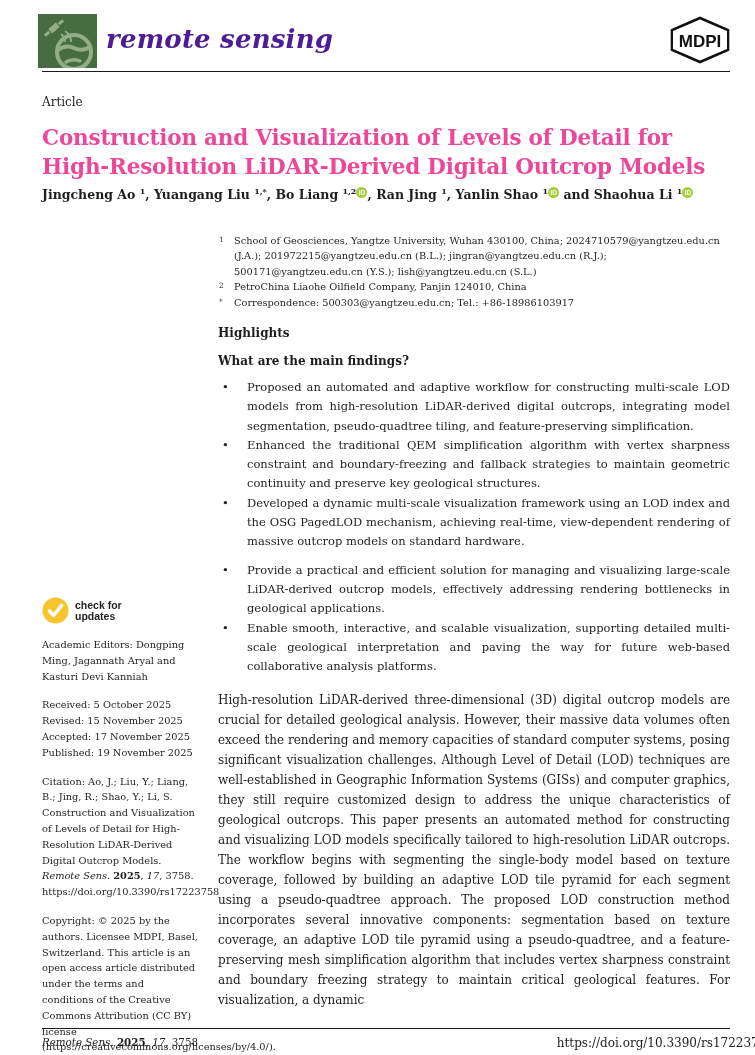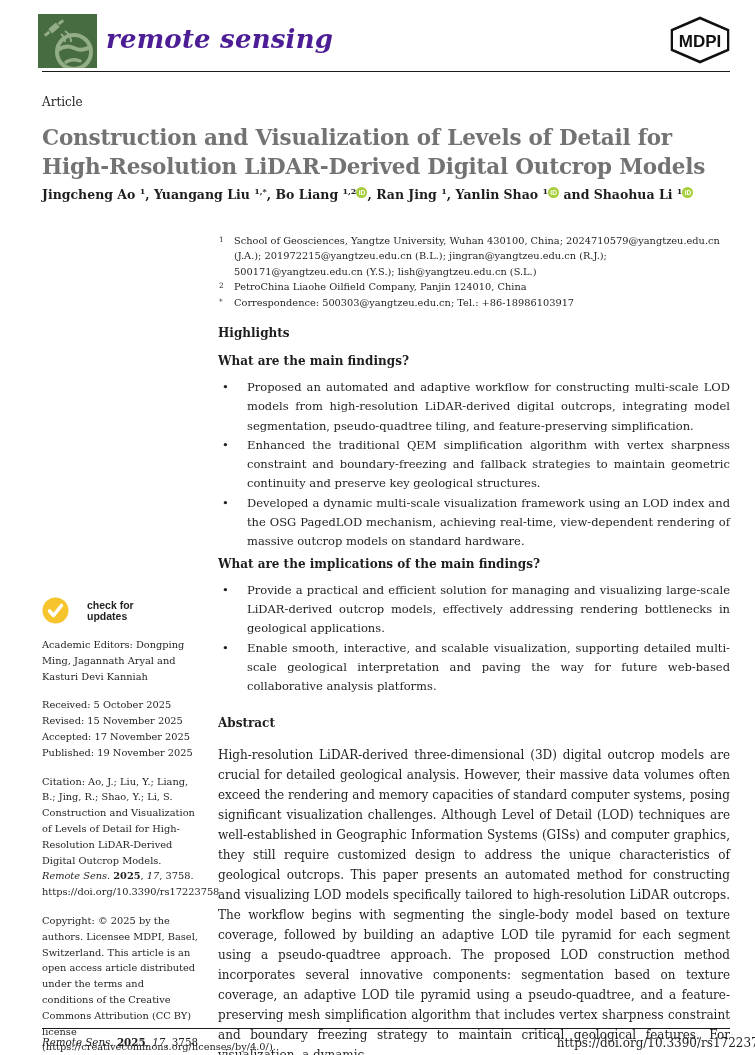--- a/index.html
+++ b/index.html
@@ -13,21 +13,21 @@
   .journal-name{left:106px;top:24px;font-size:26px;font-weight:bold;font-style:italic;
                 color:#4c1d95;letter-spacing:0.2px;}
   .mdpi-logo{left:668px;top:16px;width:64px;height:48px;}
   .rule{left:42px;width:688px;height:1.3px;background:#1a1a1a;}
   .top-rule{top:71px;}
   .bottom-rule{top:1028px;}
 
   
   .article-label{left:42px;top:95px;font-size:12px;}
   .title{left:42px;top:110px;width:690px;font-size:21.5px;font-weight:bold;
-         line-height:28.5px;letter-spacing:-0.2px;color:#737373;}
+         line-height:28.5px;letter-spacing:-0.2px;color:#ec4899;}
   .authors{left:42px;top:182px;width:690px;font-size:12.5px;font-weight:bold;line-height:18px;}
   .authors sup{font-size:8px;font-weight:bold;}
   .orcid{display:inline-block;width:11px;height:11px;border-radius:50%;background:#a6ce39;
          color:#fff;font-family:"Liberation Sans",sans-serif;font-size:6.5px;font-weight:bold;
          text-align:center;line-height:11px;position:relative;top:-4px;letter-spacing:0;}
 
   
   .affiliations{left:218px;top:233px;width:512px;font-size:9.8px;line-height:15.4px;}
   .affil{position:relative;padding-left:16px;}
   .affil .marker{position:absolute;left:1px;top:-1px;font-size:7.3px;}
@@ -39,21 +39,21 @@
   .h-findings{margin-top:12px;}
   .h-implications{margin-top:4px;}
   .h-abstract{margin-top:19px;}
   ul.bullets{list-style:none;margin:9px 0 0 0;padding:0 0 0 29px;}
   ul.bullets li{position:relative;text-align:justify;font-size:11.5px;line-height:19.3px;}
   ul.bullets li .bullet{position:absolute;left:-25px;top:0;font-size:11.5px;}
   .abstract-text{margin-top:14px;text-align:justify;font-size:12px;line-height:20px;}
 
   
   .sidebar{left:42px;top:597px;width:156px;font-size:9.8px;line-height:15.8px;color:#1e1e1e;}
-  .badge{display:flex;align-items:center;gap:18px;cursor:pointer;}
+  .badge{display:flex;align-items:center;gap:6px;cursor:pointer;}
   .badge-text{font-family:"Liberation Sans",sans-serif;font-weight:bold;font-size:10.5px;
               line-height:11px;color:#231f20;}
   .side-block{margin-top:13px;}
   .side-label{font-weight:normal;}
   .sidebar .it{font-style:italic;}
   .sidebar .bd{font-weight:bold;}
 
   
   .footer-left{left:42px;top:1036px;font-size:10.3px;}
   .footer-right{left:0;top:1036px;width:730px;text-align:right;font-size:12px;margin-left:44px;}
@@ -110,26 +110,24 @@
 </div>
 
 <div class="abs main-col">
   <p class="h-bold h-highlights">Highlights</p>
   <p class="h-bold h-findings">What are the main findings?</p>
   <ul class="bullets">
     <li><span class="bullet">•</span><span>Proposed an automated and adaptive workflow for constructing multi-scale LOD models from high-resolution LiDAR-derived digital outcrops, integrating model segmentation, pseudo-quadtree tiling, and feature-preserving simplification.</span></li>
     <li><span class="bullet">•</span><span>Enhanced the traditional QEM simplification algorithm with vertex sharpness constraint and boundary-freezing and fallback strategies to maintain geometric continuity and preserve key geological structures.</span></li>
     <li><span class="bullet">•</span><span>Developed a dynamic multi-scale visualization framework using an LOD index and the OSG PagedLOD mechanism, achieving real-time, view-dependent rendering of massive outcrop models on standard hardware.</span></li>
   </ul>
-  <p class="h-bold h-implications">What are the implications of the main findings?</p>
   <ul class="bullets">
     <li><span class="bullet">•</span><span>Provide a practical and efficient solution for managing and visualizing large-scale LiDAR-derived outcrop models, effectively addressing rendering bottlenecks in geological applications.</span></li>
     <li><span class="bullet">•</span><span>Enable smooth, interactive, and scalable visualization, supporting detailed multi-scale geological interpretation and paving the way for future web-based collaborative analysis platforms.</span></li>
   </ul>
-  <p class="h-bold h-abstract">Abstract</p>
   <p class="abstract-text">High-resolution LiDAR-derived three-dimensional (3D) digital outcrop models are crucial for detailed geological analysis. However, their massive data volumes often exceed the rendering and memory capacities of standard computer systems, posing significant visualization challenges. Although Level of Detail (LOD) techniques are well-established in Geographic Information Systems (GISs) and computer graphics, they still require customized design to address the unique characteristics of geological outcrops. This paper presents an automated method for constructing and visualizing LOD models specifically tailored to high-resolution LiDAR outcrops. The workflow begins with segmenting the single-body model based on texture coverage, followed by building an adaptive LOD tile pyramid for each segment using a pseudo-quadtree approach. The proposed LOD construction method incorporates several innovative components: segmentation based on texture coverage, an adaptive LOD tile pyramid using a pseudo-quadtree, and a feature-preserving mesh simplification algorithm that includes vertex sharpness constraint and boundary freezing strategy to maintain critical geological features. For visualization, a dynamic</p>
 </div>
 
 <div class="abs sidebar">
   <div class="badge">
     <svg width="27" height="27" viewBox="0 0 27 27">
       <circle cx="13.5" cy="13.5" r="13" fill="#f6c42d"></circle>
       <polyline points="7.5,14 11.5,18.5 19.5,8.5" fill="none" stroke="#ffffff" stroke-width="3.6" stroke-linecap="round" stroke-linejoin="round"></polyline>
     </svg>
     <div class="badge-text">

